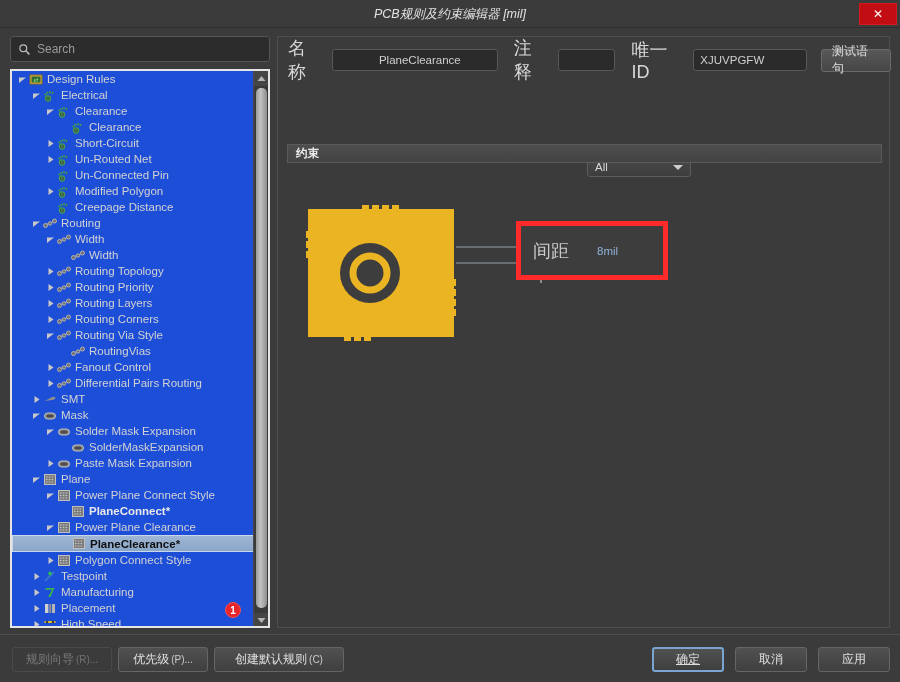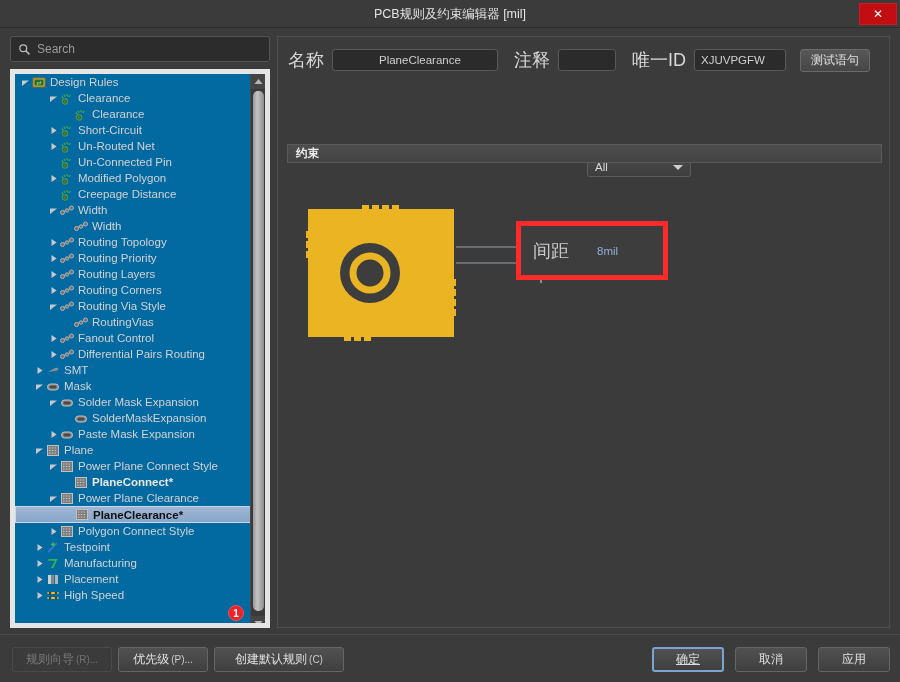--- a/index.html
+++ b/index.html
@@ -9,20 +9,21 @@
     font-family: "Liberation Sans", "DejaVu Sans", sans-serif;
     overflow: hidden;
     color: #d6d6d6;
   }
 
   
   .titlebar {
     position: absolute; left: 0; top: 0; width: 900px; height: 28px;
     background: #3b3b3b;
     border-bottom: 1px solid #2e2e2e;
+    font-style: italic;
   }
   .titlebar-text {
     position: absolute; left: 0; top: 0; width: 900px; height: 28px;
     line-height: 28px; text-align: center;
     font-size: 12.5px; color: #e2e2e2;
   }
   .close-btn {
     position: absolute; right: 3px; top: 3px; width: 38px; height: 22px;
     background: #c20e13;
     border: 1px solid #d11a1f;
@@ -46,22 +47,22 @@
     background: #2c2c2c;
     border: 1px solid #555;
     border-radius: 3px;
     display: flex; align-items: center; padding-left: 7px;
   }
   .search-icon { width: 13px; height: 13px; flex: 0 0 13px; margin-right: 6px; }
   .search-ph { font-size: 12px; color: #9a9a9a; }
 
   .tree-panel {
     position: absolute; left: 0; top: 33px; width: 260px; height: 559px;
-    background: #0369a1;
-    border: 5px solid #e5e5e5;
+    background: #1d4ed8;
+    border: 2px solid #e5e5e5;
     overflow: hidden;
   }
   .tree-scrollarea {
     position: absolute; left: 0; top: 0; width: 243px; height: 557px;
     overflow: hidden;
   }
   .tree-row {
     height: 16px; line-height: 16px;
     display: flex; align-items: center;
     font-size: 11.5px; color: #d2d2d2;
@@ -137,21 +138,21 @@
     border: 1px solid #585858;
     border-radius: 3px;
     height: 22px; line-height: 20px;
     padding: 0 6px;
     font-size: 11.5px; color: #cfcfcf;
     font-family: "Liberation Sans", sans-serif;
     display: flex; align-items: center;
   }
   .f-name { width: 166px; padding-left: 46px; }
   .f-note { width: 58px; margin-right: 0; }
-  .f-uid { width: 92px; }
+  .f-uid { width: 114px; }
   .btn-test {
     height: 23px; padding: 0 10px;
     background: linear-gradient(#585858, #464646);
     border: 1px solid #6a6a6a;
     border-radius: 3px;
     font-size: 12px; color: #e0e0e0;
     display: flex; align-items: center; justify-content: center;
     cursor: pointer;
   }
 
@@ -275,124 +276,157 @@
             <div class="t-icon">
               <svg width="14" height="13" viewBox="0 0 14 13">
                 <rect x="1" y="2" width="12" height="9" fill="#d8b14a" stroke="#8a6f1e"></rect>
                 <rect x="2.5" y="3.5" width="9" height="6" fill="#2f6b30"></rect>
                 <text x="7" y="8.8" font-size="6" fill="#7ee07e" text-anchor="middle" font-family="Liberation Sans">⇄</text>
               </svg>
             </div>
             <span class="t-label">Design Rules</span>
           </div>
           <div class="tree-row">
-            <div style="flex: 0 0 32px; height: 16px;"></div>
+            <div style="flex: 0 0 18px; height: 16px;"></div>
             <div class="twisty">
               <svg width="9" height="9" viewBox="0 0 9 9">
                 <polygon points="1,2.5 8,2.5 1,8" fill="#c8c8c8"></polygon>
               </svg>
             </div>
             <div class="t-icon">
               <svg width="14" height="13" viewBox="0 0 14 13">
                 <path d="M2 6 Q6 1 11 5" fill="none" stroke="#3fa04a" stroke-width="2.2" stroke-dasharray="1.6 1"></path>
                 <circle cx="5" cy="9.5" r="2.6" fill="#4a4a4a" stroke="#3fa04a" stroke-width="1.2"></circle>
                 <circle cx="5" cy="9.5" r="0.9" fill="#3fa04a"></circle>
               </svg>
             </div>
-            <span class="t-label">Clearance</span>
-          </div>
-          <div class="tree-row">
-            <div style="flex: 0 0 46px; height: 16px;"></div>
-            <div class="twisty">
-              <svg width="9" height="9" viewBox="0 0 9 9"></svg>
+            <span class="t-label">Electrical</span>
+          </div>
+          <div class="tree-row">
+            <div style="flex: 0 0 32px; height: 16px;"></div>
+            <div class="twisty">
+              <svg width="9" height="9" viewBox="0 0 9 9">
+                <polygon points="1,2.5 8,2.5 1,8" fill="#c8c8c8"></polygon>
+              </svg>
             </div>
             <div class="t-icon">
               <svg width="14" height="13" viewBox="0 0 14 13">
                 <path d="M2 6 Q6 1 11 5" fill="none" stroke="#3fa04a" stroke-width="2.2" stroke-dasharray="1.6 1"></path>
                 <circle cx="5" cy="9.5" r="2.6" fill="#4a4a4a" stroke="#3fa04a" stroke-width="1.2"></circle>
                 <circle cx="5" cy="9.5" r="0.9" fill="#3fa04a"></circle>
               </svg>
             </div>
             <span class="t-label">Clearance</span>
           </div>
           <div class="tree-row">
-            <div style="flex: 0 0 32px; height: 16px;"></div>
-            <div class="twisty">
-              <svg width="9" height="9" viewBox="0 0 9 9">
-                <polygon points="2.5,1 7.5,4.5 2.5,8" fill="#c8c8c8"></polygon>
-              </svg>
+            <div style="flex: 0 0 46px; height: 16px;"></div>
+            <div class="twisty">
+              <svg width="9" height="9" viewBox="0 0 9 9"></svg>
             </div>
             <div class="t-icon">
               <svg width="14" height="13" viewBox="0 0 14 13">
                 <path d="M2 6 Q6 1 11 5" fill="none" stroke="#3fa04a" stroke-width="2.2" stroke-dasharray="1.6 1"></path>
                 <circle cx="5" cy="9.5" r="2.6" fill="#4a4a4a" stroke="#3fa04a" stroke-width="1.2"></circle>
                 <circle cx="5" cy="9.5" r="0.9" fill="#3fa04a"></circle>
               </svg>
             </div>
-            <span class="t-label">Short-Circuit</span>
+            <span class="t-label">Clearance</span>
           </div>
           <div class="tree-row">
             <div style="flex: 0 0 32px; height: 16px;"></div>
             <div class="twisty">
               <svg width="9" height="9" viewBox="0 0 9 9">
                 <polygon points="2.5,1 7.5,4.5 2.5,8" fill="#c8c8c8"></polygon>
               </svg>
             </div>
             <div class="t-icon">
               <svg width="14" height="13" viewBox="0 0 14 13">
                 <path d="M2 6 Q6 1 11 5" fill="none" stroke="#3fa04a" stroke-width="2.2" stroke-dasharray="1.6 1"></path>
                 <circle cx="5" cy="9.5" r="2.6" fill="#4a4a4a" stroke="#3fa04a" stroke-width="1.2"></circle>
                 <circle cx="5" cy="9.5" r="0.9" fill="#3fa04a"></circle>
               </svg>
             </div>
-            <span class="t-label">Un-Routed Net</span>
-          </div>
-          <div class="tree-row">
-            <div style="flex: 0 0 32px; height: 16px;"></div>
-            <div class="twisty">
-              <svg width="9" height="9" viewBox="0 0 9 9"></svg>
+            <span class="t-label">Short-Circuit</span>
+          </div>
+          <div class="tree-row">
+            <div style="flex: 0 0 32px; height: 16px;"></div>
+            <div class="twisty">
+              <svg width="9" height="9" viewBox="0 0 9 9">
+                <polygon points="2.5,1 7.5,4.5 2.5,8" fill="#c8c8c8"></polygon>
+              </svg>
             </div>
             <div class="t-icon">
               <svg width="14" height="13" viewBox="0 0 14 13">
                 <path d="M2 6 Q6 1 11 5" fill="none" stroke="#3fa04a" stroke-width="2.2" stroke-dasharray="1.6 1"></path>
                 <circle cx="5" cy="9.5" r="2.6" fill="#4a4a4a" stroke="#3fa04a" stroke-width="1.2"></circle>
                 <circle cx="5" cy="9.5" r="0.9" fill="#3fa04a"></circle>
               </svg>
             </div>
-            <span class="t-label">Un-Connected Pin</span>
-          </div>
-          <div class="tree-row">
-            <div style="flex: 0 0 32px; height: 16px;"></div>
-            <div class="twisty">
-              <svg width="9" height="9" viewBox="0 0 9 9">
-                <polygon points="2.5,1 7.5,4.5 2.5,8" fill="#c8c8c8"></polygon>
-              </svg>
+            <span class="t-label">Un-Routed Net</span>
+          </div>
+          <div class="tree-row">
+            <div style="flex: 0 0 32px; height: 16px;"></div>
+            <div class="twisty">
+              <svg width="9" height="9" viewBox="0 0 9 9"></svg>
             </div>
             <div class="t-icon">
               <svg width="14" height="13" viewBox="0 0 14 13">
                 <path d="M2 6 Q6 1 11 5" fill="none" stroke="#3fa04a" stroke-width="2.2" stroke-dasharray="1.6 1"></path>
                 <circle cx="5" cy="9.5" r="2.6" fill="#4a4a4a" stroke="#3fa04a" stroke-width="1.2"></circle>
                 <circle cx="5" cy="9.5" r="0.9" fill="#3fa04a"></circle>
               </svg>
             </div>
-            <span class="t-label">Modified Polygon</span>
-          </div>
-          <div class="tree-row">
-            <div style="flex: 0 0 32px; height: 16px;"></div>
-            <div class="twisty">
-              <svg width="9" height="9" viewBox="0 0 9 9"></svg>
+            <span class="t-label">Un-Connected Pin</span>
+          </div>
+          <div class="tree-row">
+            <div style="flex: 0 0 32px; height: 16px;"></div>
+            <div class="twisty">
+              <svg width="9" height="9" viewBox="0 0 9 9">
+                <polygon points="2.5,1 7.5,4.5 2.5,8" fill="#c8c8c8"></polygon>
+              </svg>
             </div>
             <div class="t-icon">
               <svg width="14" height="13" viewBox="0 0 14 13">
                 <path d="M2 6 Q6 1 11 5" fill="none" stroke="#3fa04a" stroke-width="2.2" stroke-dasharray="1.6 1"></path>
                 <circle cx="5" cy="9.5" r="2.6" fill="#4a4a4a" stroke="#3fa04a" stroke-width="1.2"></circle>
                 <circle cx="5" cy="9.5" r="0.9" fill="#3fa04a"></circle>
               </svg>
             </div>
+            <span class="t-label">Modified Polygon</span>
+          </div>
+          <div class="tree-row">
+            <div style="flex: 0 0 32px; height: 16px;"></div>
+            <div class="twisty">
+              <svg width="9" height="9" viewBox="0 0 9 9"></svg>
+            </div>
+            <div class="t-icon">
+              <svg width="14" height="13" viewBox="0 0 14 13">
+                <path d="M2 6 Q6 1 11 5" fill="none" stroke="#3fa04a" stroke-width="2.2" stroke-dasharray="1.6 1"></path>
+                <circle cx="5" cy="9.5" r="2.6" fill="#4a4a4a" stroke="#3fa04a" stroke-width="1.2"></circle>
+                <circle cx="5" cy="9.5" r="0.9" fill="#3fa04a"></circle>
+              </svg>
+            </div>
             <span class="t-label">Creepage Distance</span>
+          </div>
+          <div class="tree-row">
+            <div style="flex: 0 0 18px; height: 16px;"></div>
+            <div class="twisty">
+              <svg width="9" height="9" viewBox="0 0 9 9">
+                <polygon points="1,2.5 8,2.5 1,8" fill="#c8c8c8"></polygon>
+              </svg>
+            </div>
+            <div class="t-icon">
+              <svg width="14" height="13" viewBox="0 0 14 13">
+                <line x1="2" y1="8" x2="12" y2="4" stroke="#9a9a9a" stroke-width="1.3"></line>
+                <circle cx="2.5" cy="8.5" r="2" fill="#6e6e6e" stroke="#b5b5b5"></circle>
+                <circle cx="7" cy="6.5" r="1.7" fill="#6e6e6e" stroke="#b5b5b5"></circle>
+                <circle cx="11.5" cy="4" r="2" fill="#6e6e6e" stroke="#b5b5b5"></circle>
+              </svg>
+            </div>
+            <span class="t-label">Routing</span>
           </div>
           <div class="tree-row">
             <div style="flex: 0 0 32px; height: 16px;"></div>
             <div class="twisty">
               <svg width="9" height="9" viewBox="0 0 9 9">
                 <polygon points="1,2.5 8,2.5 1,8" fill="#c8c8c8"></polygon>
               </svg>
             </div>
             <div class="t-icon">
               <svg width="14" height="13" viewBox="0 0 14 13">

